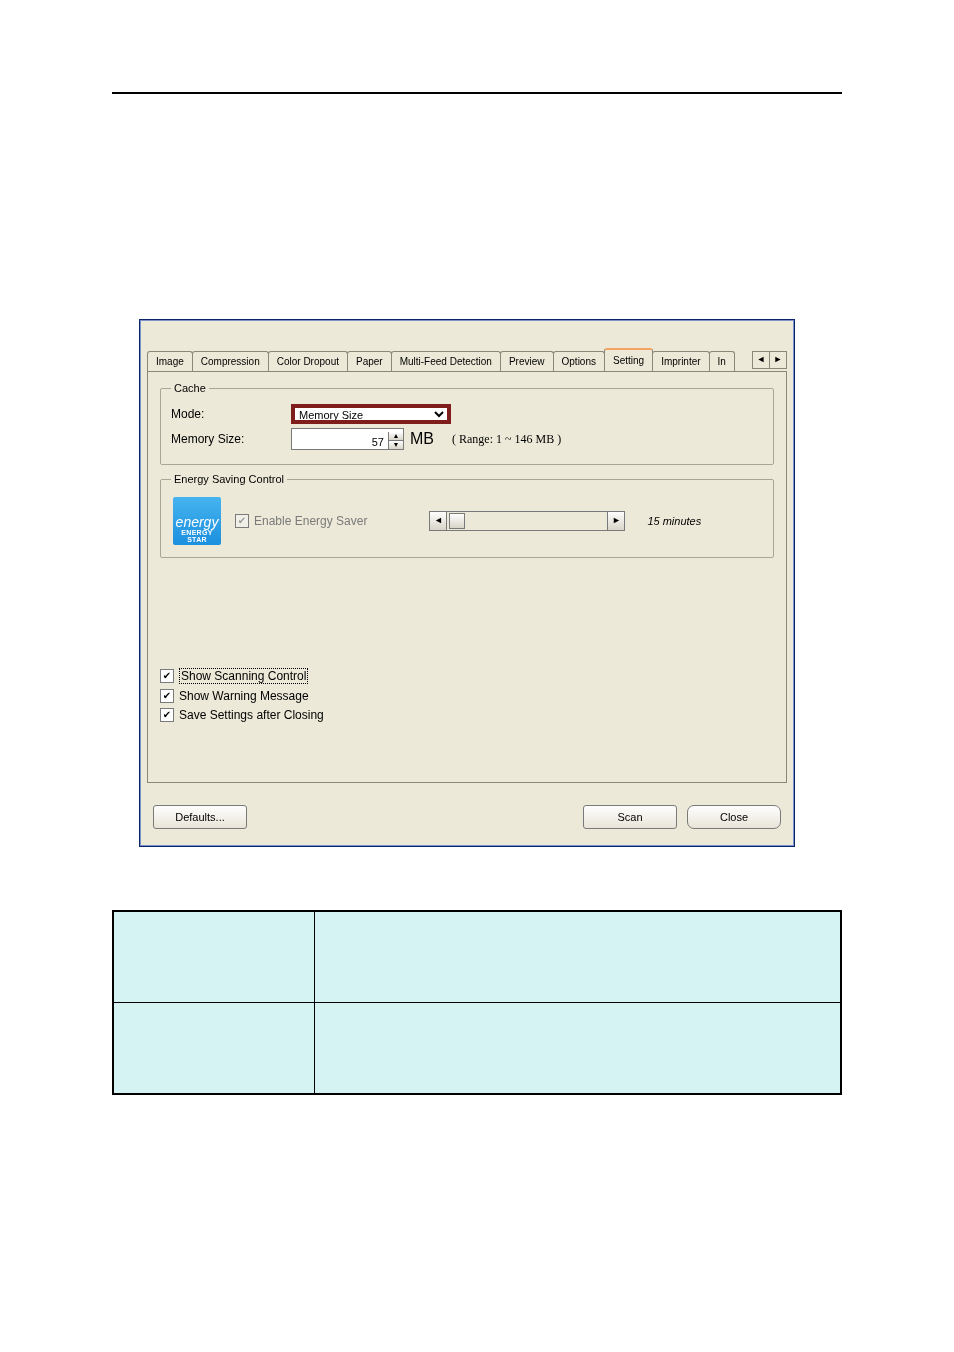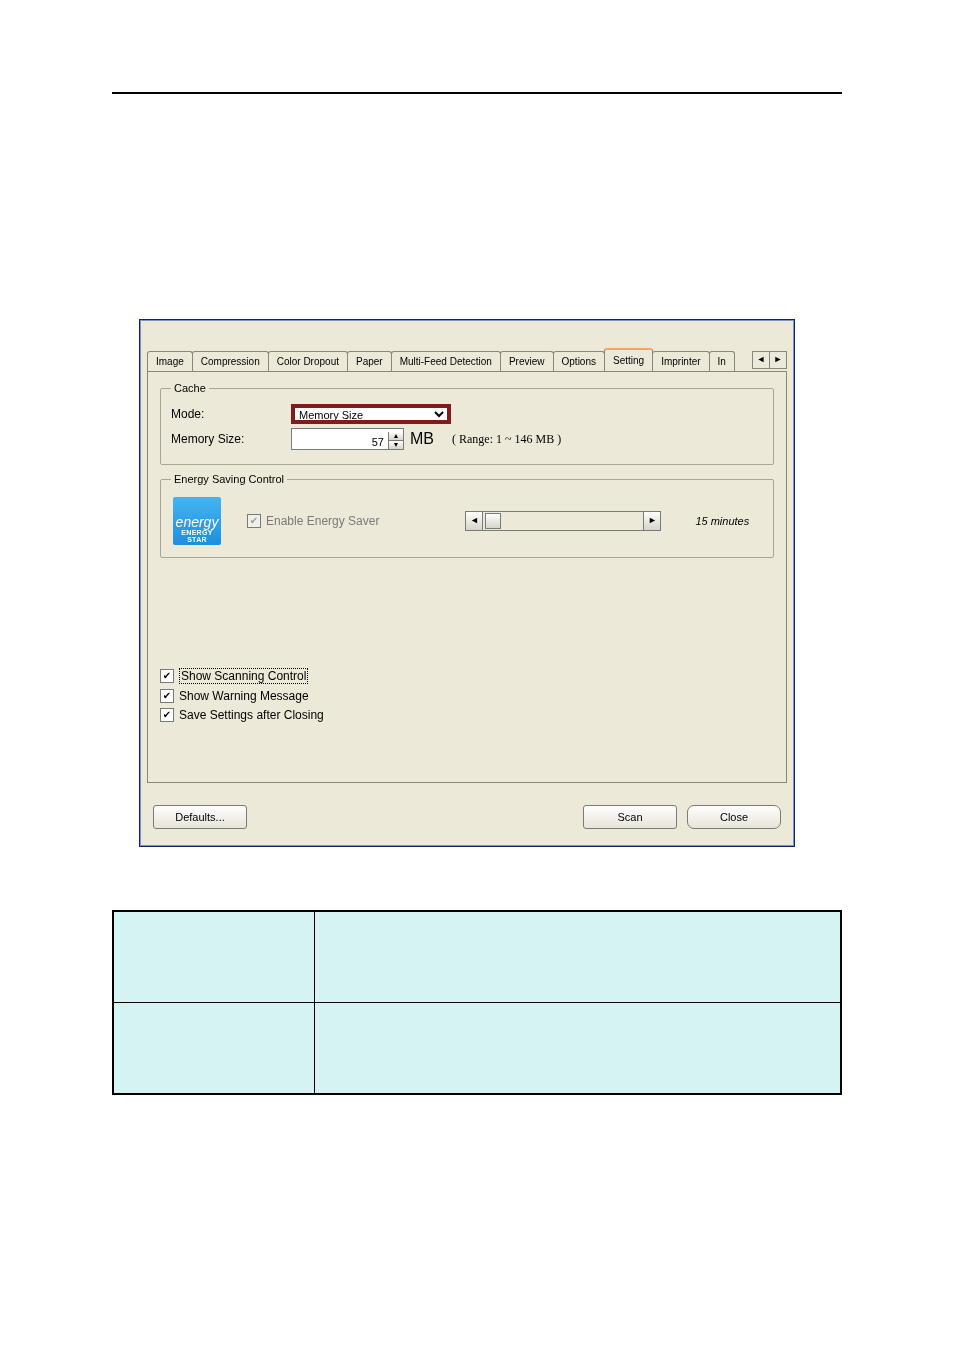--- a/index.html
+++ b/index.html
@@ -206,21 +206,21 @@
   }
   .range-note {
     margin-left: 18px;
     font-size: 12px;
     font-family: Liberation Serif, serif;
   }
 
   .energy-row {
     display: flex;
     align-items: center;
-    gap: 26px;
+    gap: 14px;
     padding: 6px 2px 2px 2px;
   }
   .energy-star {
     width: 48px;
     height: 48px;
     background: linear-gradient(to bottom,#46b4f0,#1c8fde);
     color: #fff;
     font-size: 7px;
     text-align: center;
     display: flex;

